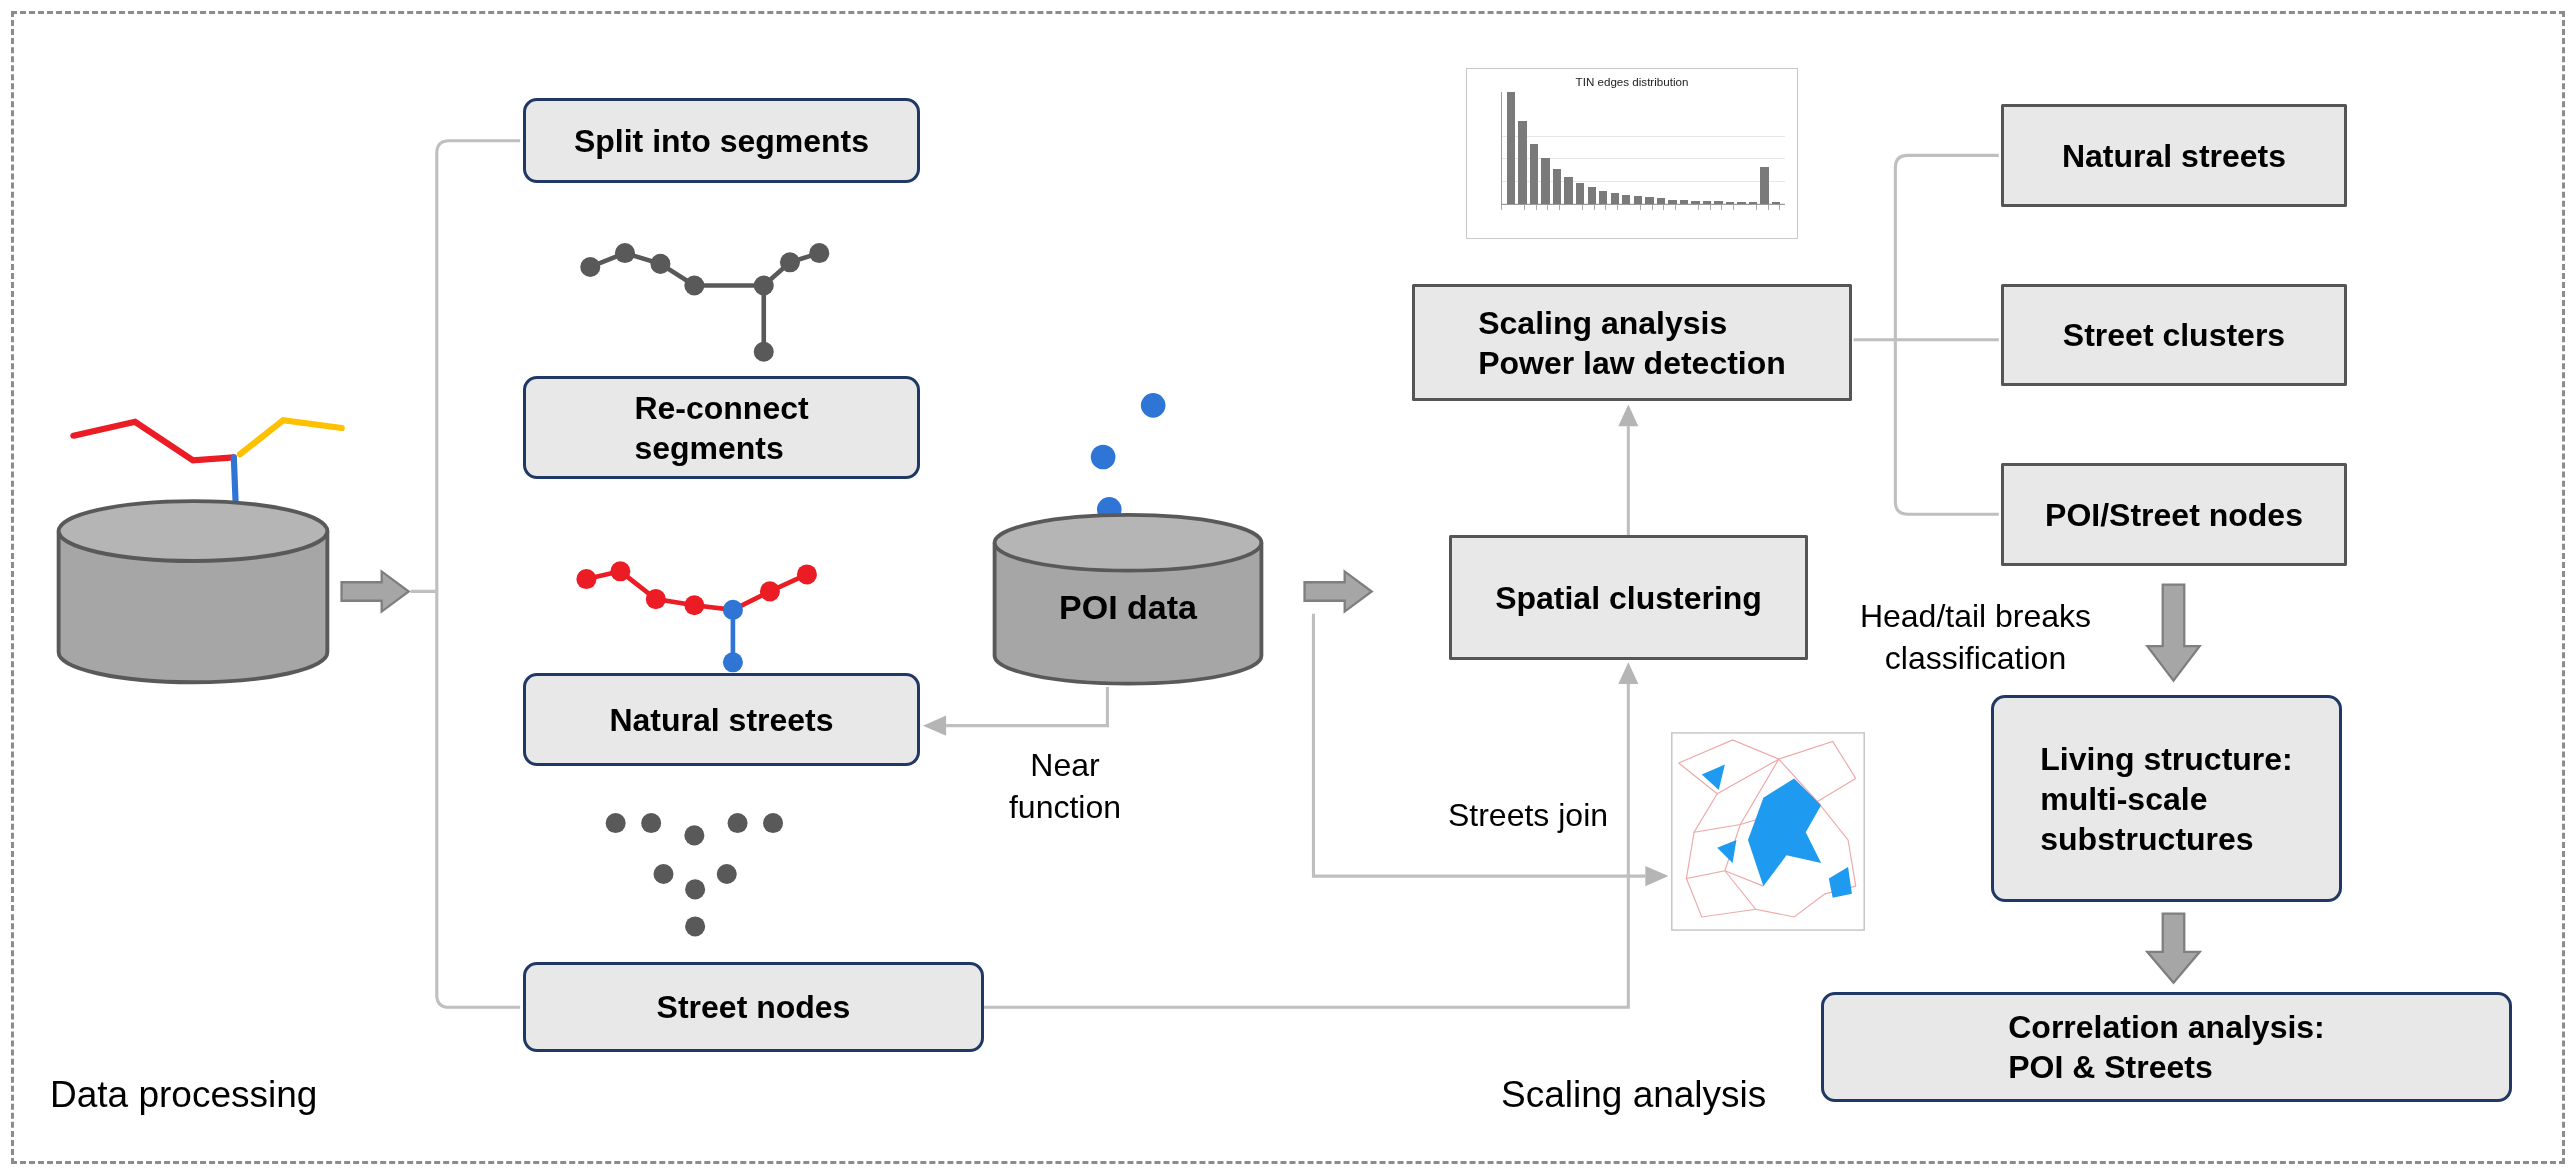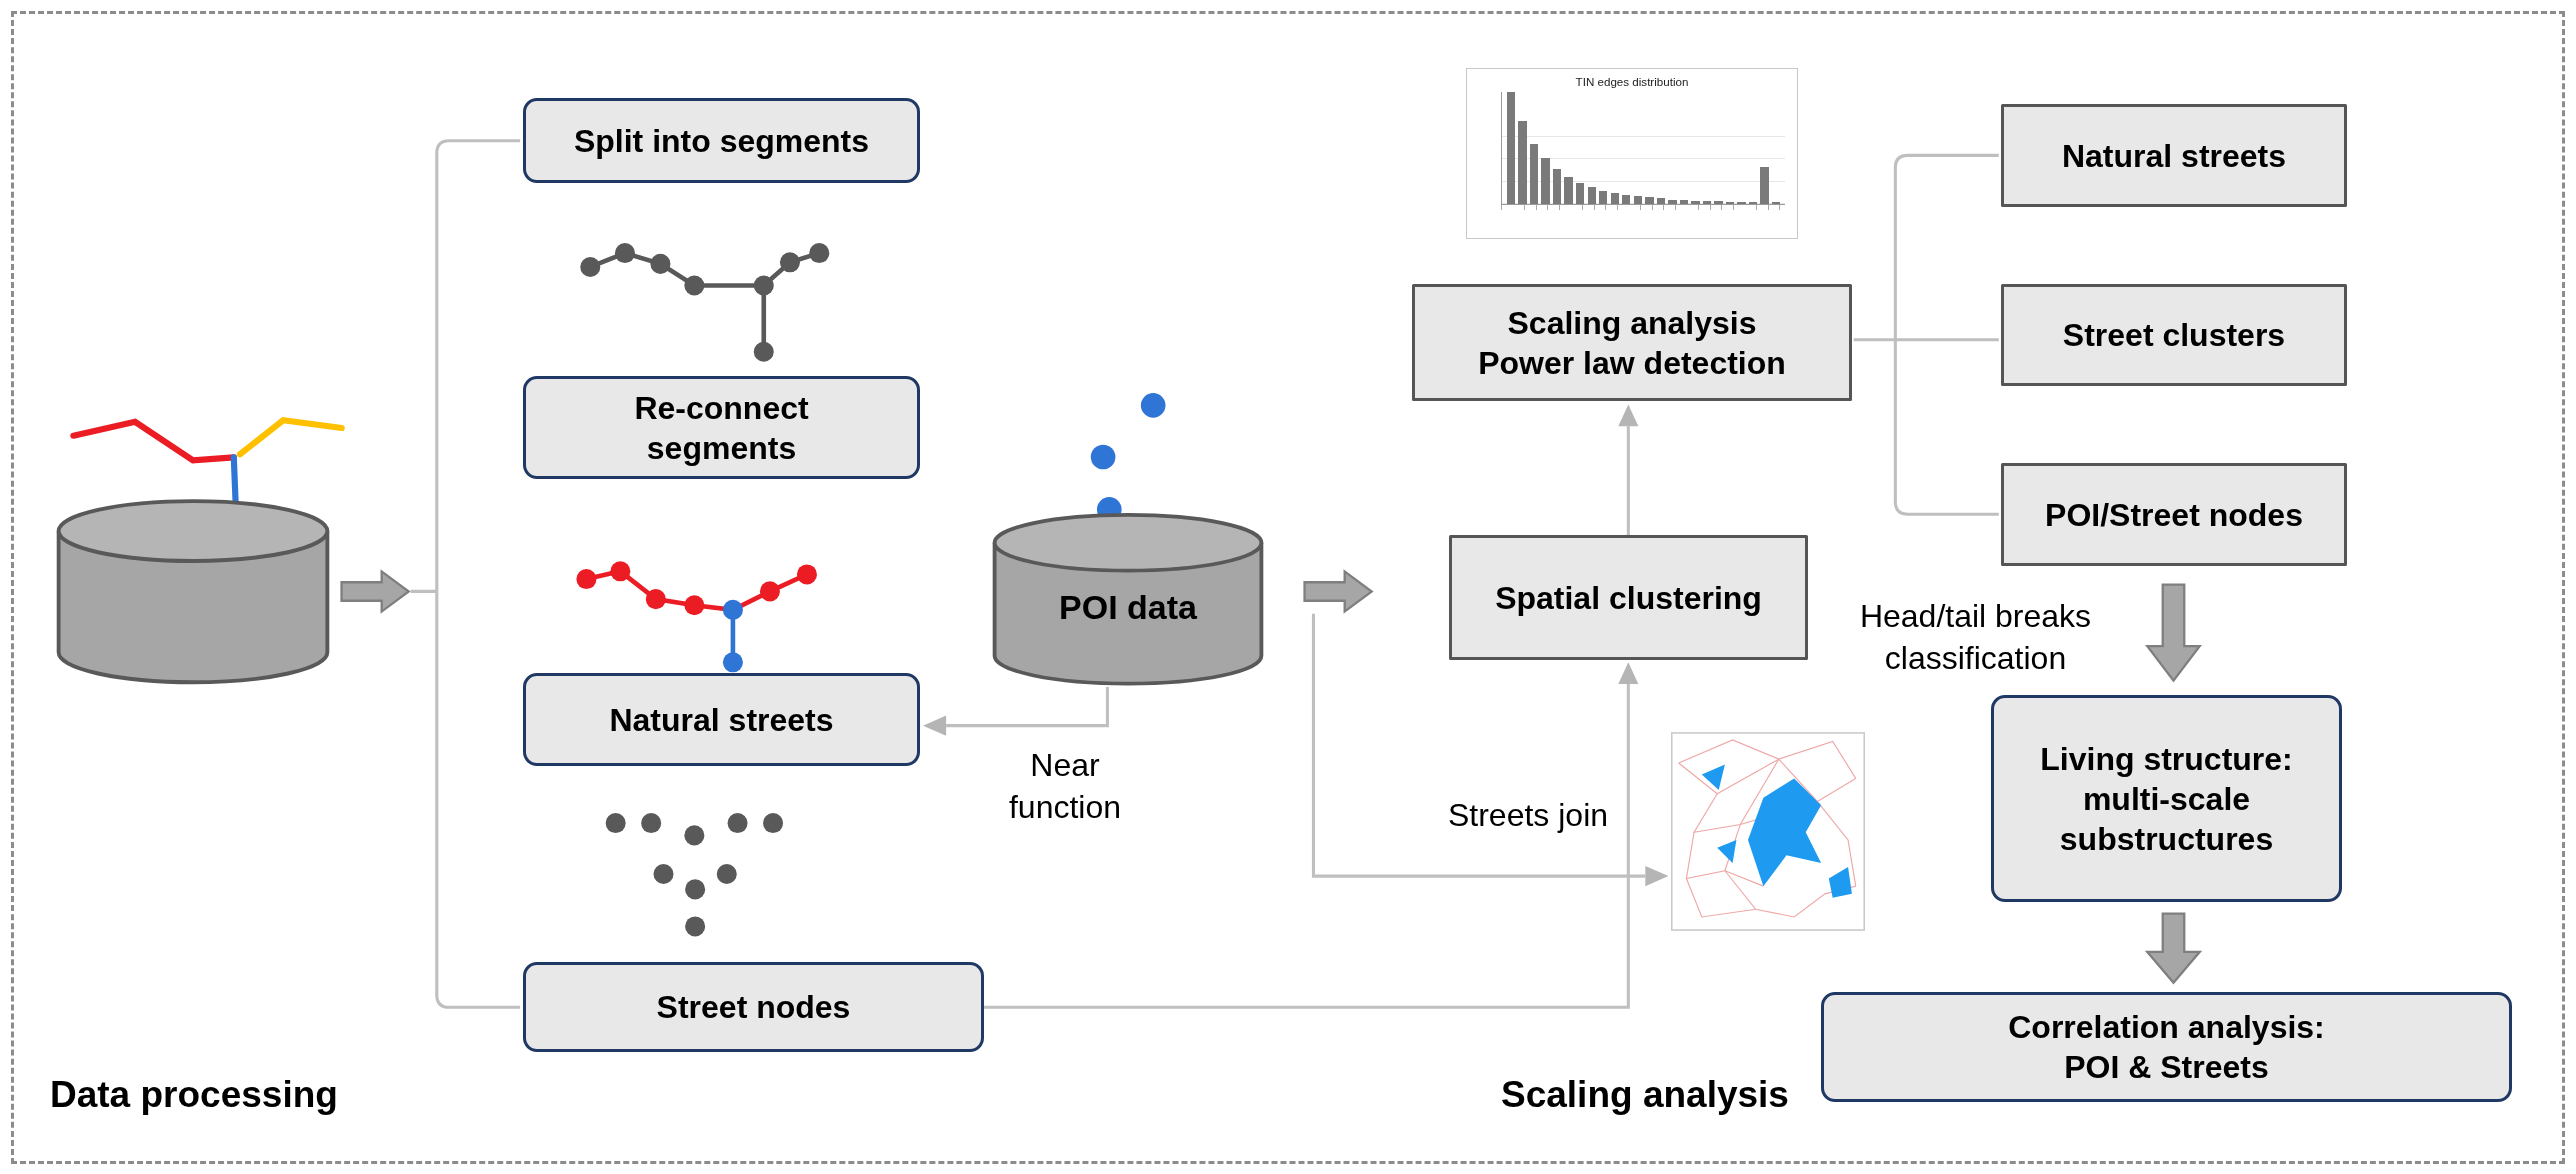--- a/index.html
+++ b/index.html
@@ -9,35 +9,35 @@
   }
   .abs{position:absolute;}
   .frame{
     position:absolute;left:10.8px;top:10.8px;right:10.8px;bottom:10.8px;
     border:3.9px dashed #8c8c8c;
   }
   .connectors{position:absolute;left:0;top:0;z-index:1;}
   .gfx{z-index:2;}
   .node{z-index:3;}
   .box{
-    display:flex;align-items:center;justify-content:center;text-align:center;
+    display:flex;align-items:center;justify-content:center;
     font-weight:700;font-size:32px;line-height:1.25;white-space:pre-line;
     box-sizing:border-box;
   }
   .navy{background:#e9e8e8;border:3.1px solid #1f3864;border-radius:14px;}
   .grayb{background:#e9e8e8;border:3.1px solid #555555;border-radius:1.5px;}
   .cyl-label{
     position:absolute;left:0;right:0;text-align:center;font-weight:700;
     font-size:34px;line-height:1.3;white-space:pre-line;z-index:4;
   }
   .ann{
     font-weight:400;font-size:32px;line-height:1.3;text-align:center;
     white-space:pre-line;z-index:3;position:absolute;
   }
-  .seclabel{position:absolute;font-weight:700;font-size:37px;z-index:3;}
+  .seclabel{position:absolute;font-weight:400;font-size:37px;z-index:3;}
   
   .chart{
     position:absolute;background:#fff;border:1.5px solid #c9c9c9;box-sizing:border-box;
     padding:6.2px 9.3px 4.6px 9.3px;z-index:3;
   }
   .chart-title{font-size:11.6px;color:#222;text-align:center;margin-bottom:3.9px;font-weight:400;}
   .chart-plot{
     position:relative;height:113px;margin-left:25px;margin-right:3.1px;
     border-left:1.5px solid #9a9a9a;border-bottom:1.5px solid #9a9a9a;
     background:repeating-linear-gradient(to top,#e6e6e6 0 0.8px,transparent 0.8px 22.4px);

